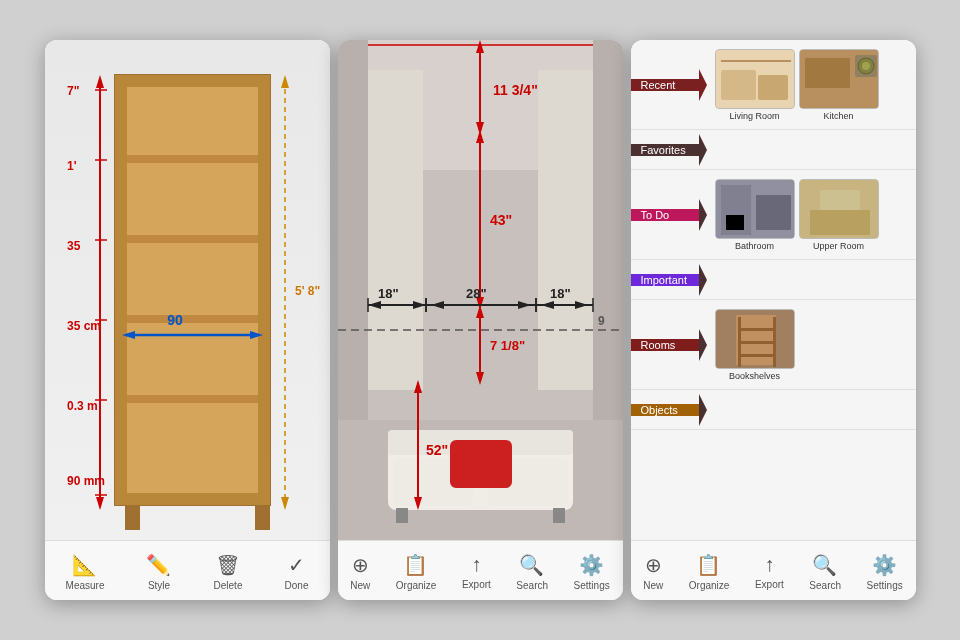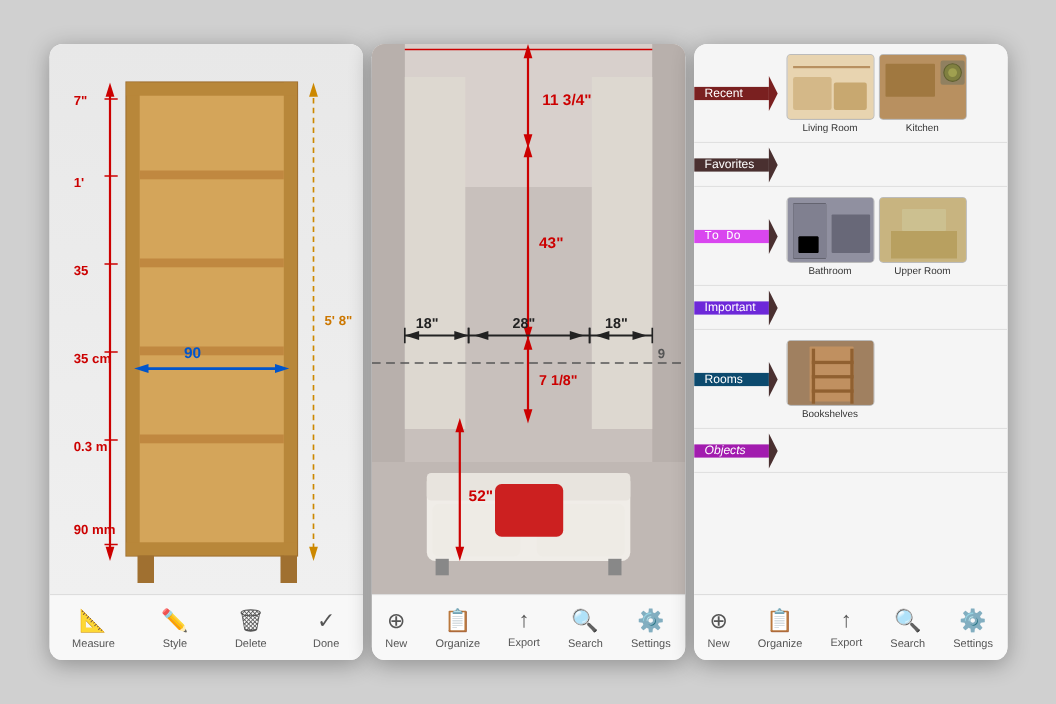--- a/index.html
+++ b/index.html
@@ -133,24 +133,24 @@
       width: 0;
       height: 0;
       border-left: 8px solid #4a3030;
       border-top: 16px solid transparent;
       border-bottom: 16px solid transparent;
     }
 
     .recent-label { background: #7a2020; text-align: center; }
     .recent-label::after { border-left-color: #7a2020; }
     .favorites-label { background: #4a3030; }
-    .todo-label { background: #d946ef; font-family: Liberation Mono, monospace; }
+    .todo-label { background: #be185d; }
     .important-label { background: #6d28d9; }
-    .rooms-label { background: #0c4a6e; }
-    .objects-label { background: #a21caf; font-style: italic; }
+    .rooms-label { background: #7f1d1d; }
+    .objects-label { background: #a16207; }
 
     .category-thumbnails {
       display: flex;
       flex: 1;
       gap: 4px;
       padding: 6px 8px 6px 16px;
     }
 
     .thumb-container {
       display: flex;

